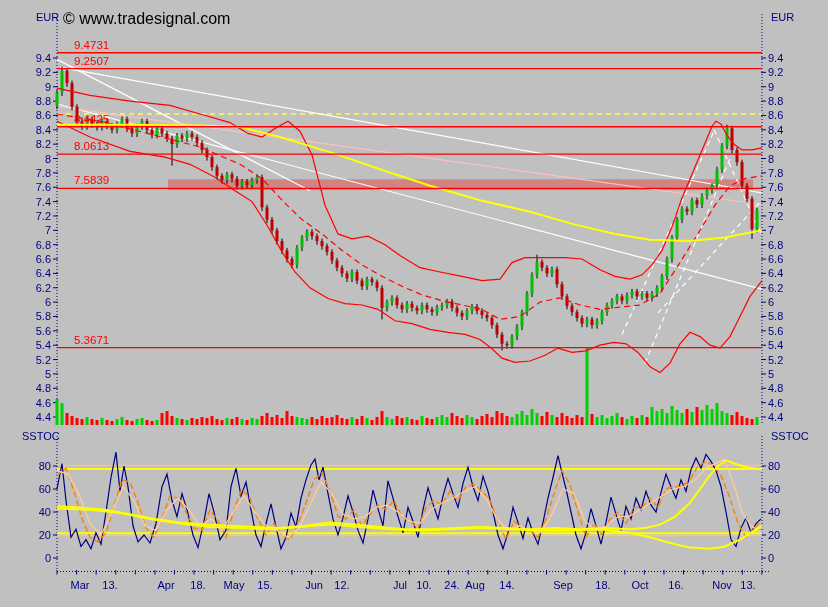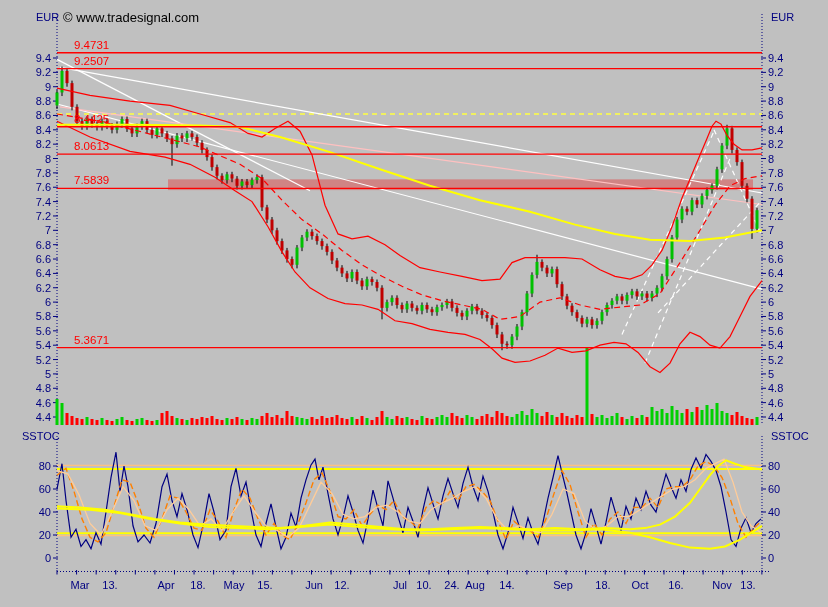--- a/index.html
+++ b/index.html
@@ -1,20 +1,20 @@
 <!DOCTYPE html>
 <html><head>
 <meta charset="utf-8">
 <style>
   html,body{margin:0;padding:0;background:#c0c0c0;}
   .screen{position:relative;width:828px;height:607px;background:#c0c0c0;overflow:hidden;
           font-family:"Liberation Sans",sans-serif;}
   .screen svg{position:absolute;left:0;top:0;}
   .lbl{position:absolute;font-size:11px;color:#000080;white-space:nowrap;}
-  .copy{position:absolute;font-size:13px;color:#000000;white-space:nowrap;}
+  .copy{position:absolute;font-size:16px;color:#000000;white-space:nowrap;}
 </style>
 </head>
 <body>
 
 <div class="screen">
   <svg id="chart-svg" width="828" height="607" viewBox="0 0 828 607">
       <g>
         <line x1="57" y1="14" x2="57" y2="425" stroke="#000080" stroke-width="1" stroke-dasharray="1 2"></line>
         <line x1="762" y1="14" x2="762" y2="425" stroke="#000080" stroke-width="1" stroke-dasharray="1 2"></line>
         <line x1="57" y1="436" x2="57" y2="570" stroke="#000080" stroke-width="1" stroke-dasharray="1 2"></line>

